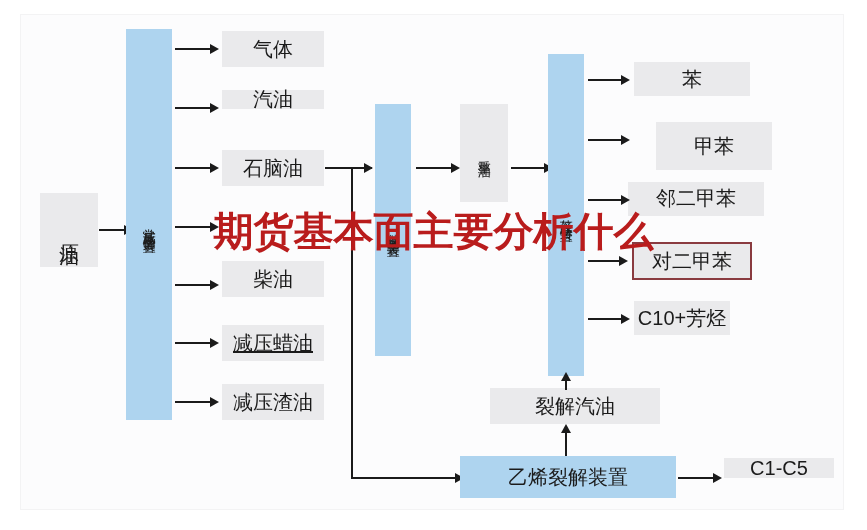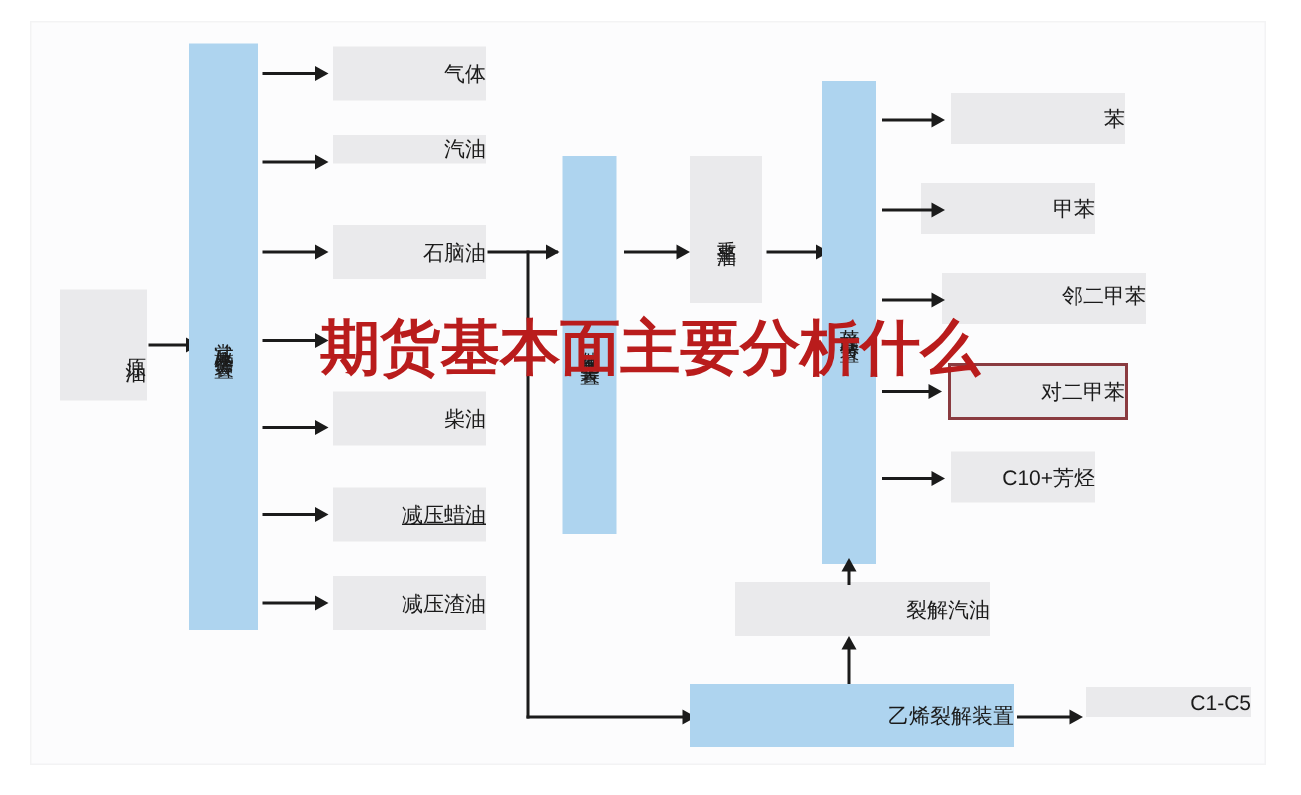--- a/index.html
+++ b/index.html
@@ -17,21 +17,21 @@
         color:#1b1b1b;line-height:1.15;text-align:center;}
 
   .gray{background:#eaeaec;}
   .blue{background:#aed4ef;}
 
   
   .vtext{writing-mode:vertical-rl;text-orientation:upright;
          letter-spacing:2px;line-height:1.05;}
 
   .f13{font-size:13px;}
-  .f14{font-size:14px;justify-content:flex-end;}
+  .f14{font-size:20px;}
 
   .pxbox{border:2px solid #8a3b40;background:#eaeaec;}
 
   
   .hline{position:absolute;height:2px;background:#1b1b1b;}
   .vline{position:absolute;width:2px;background:#1b1b1b;}
 
   .arrowR{position:absolute;width:0;height:0;
           border-top:5px solid transparent;border-bottom:5px solid transparent;
           border-left:9px solid #1b1b1b;}
@@ -124,21 +124,21 @@
   <div class="hline" style="left:511px;top:167px;width:34px;"></div>
   <div class="arrowR" style="left:544px;top:163px;"></div>
 
   <div class="node blue f13" style="left:548px;top:54px;width:36px;height:322px;">
     <span class="vtext">芳烃联合装置</span>
   </div>
 
   <div class="node gray f14" style="left:634px;top:62px;width:116px;height:34px;">
     <span>苯</span>
   </div>
-  <div class="node gray f14" style="left:614px;top:122px;width:116px;height:34px;">
+  <div class="node gray f14" style="left:656px;top:122px;width:116px;height:48px;">
     <span>甲苯</span>
   </div>
   <div class="node gray f14" style="left:628px;top:182px;width:136px;height:34px;font-family:Liberation Mono, monospace;">
     <span>邻二甲苯</span>
   </div>
   <div class="node pxbox f14" style="left:632px;top:242px;width:120px;height:38px;">
     <span>对二甲苯</span>
   </div>
   <div class="node gray f14" style="left:634px;top:301px;width:96px;height:34px;">
     <span>C10+芳烃</span>

